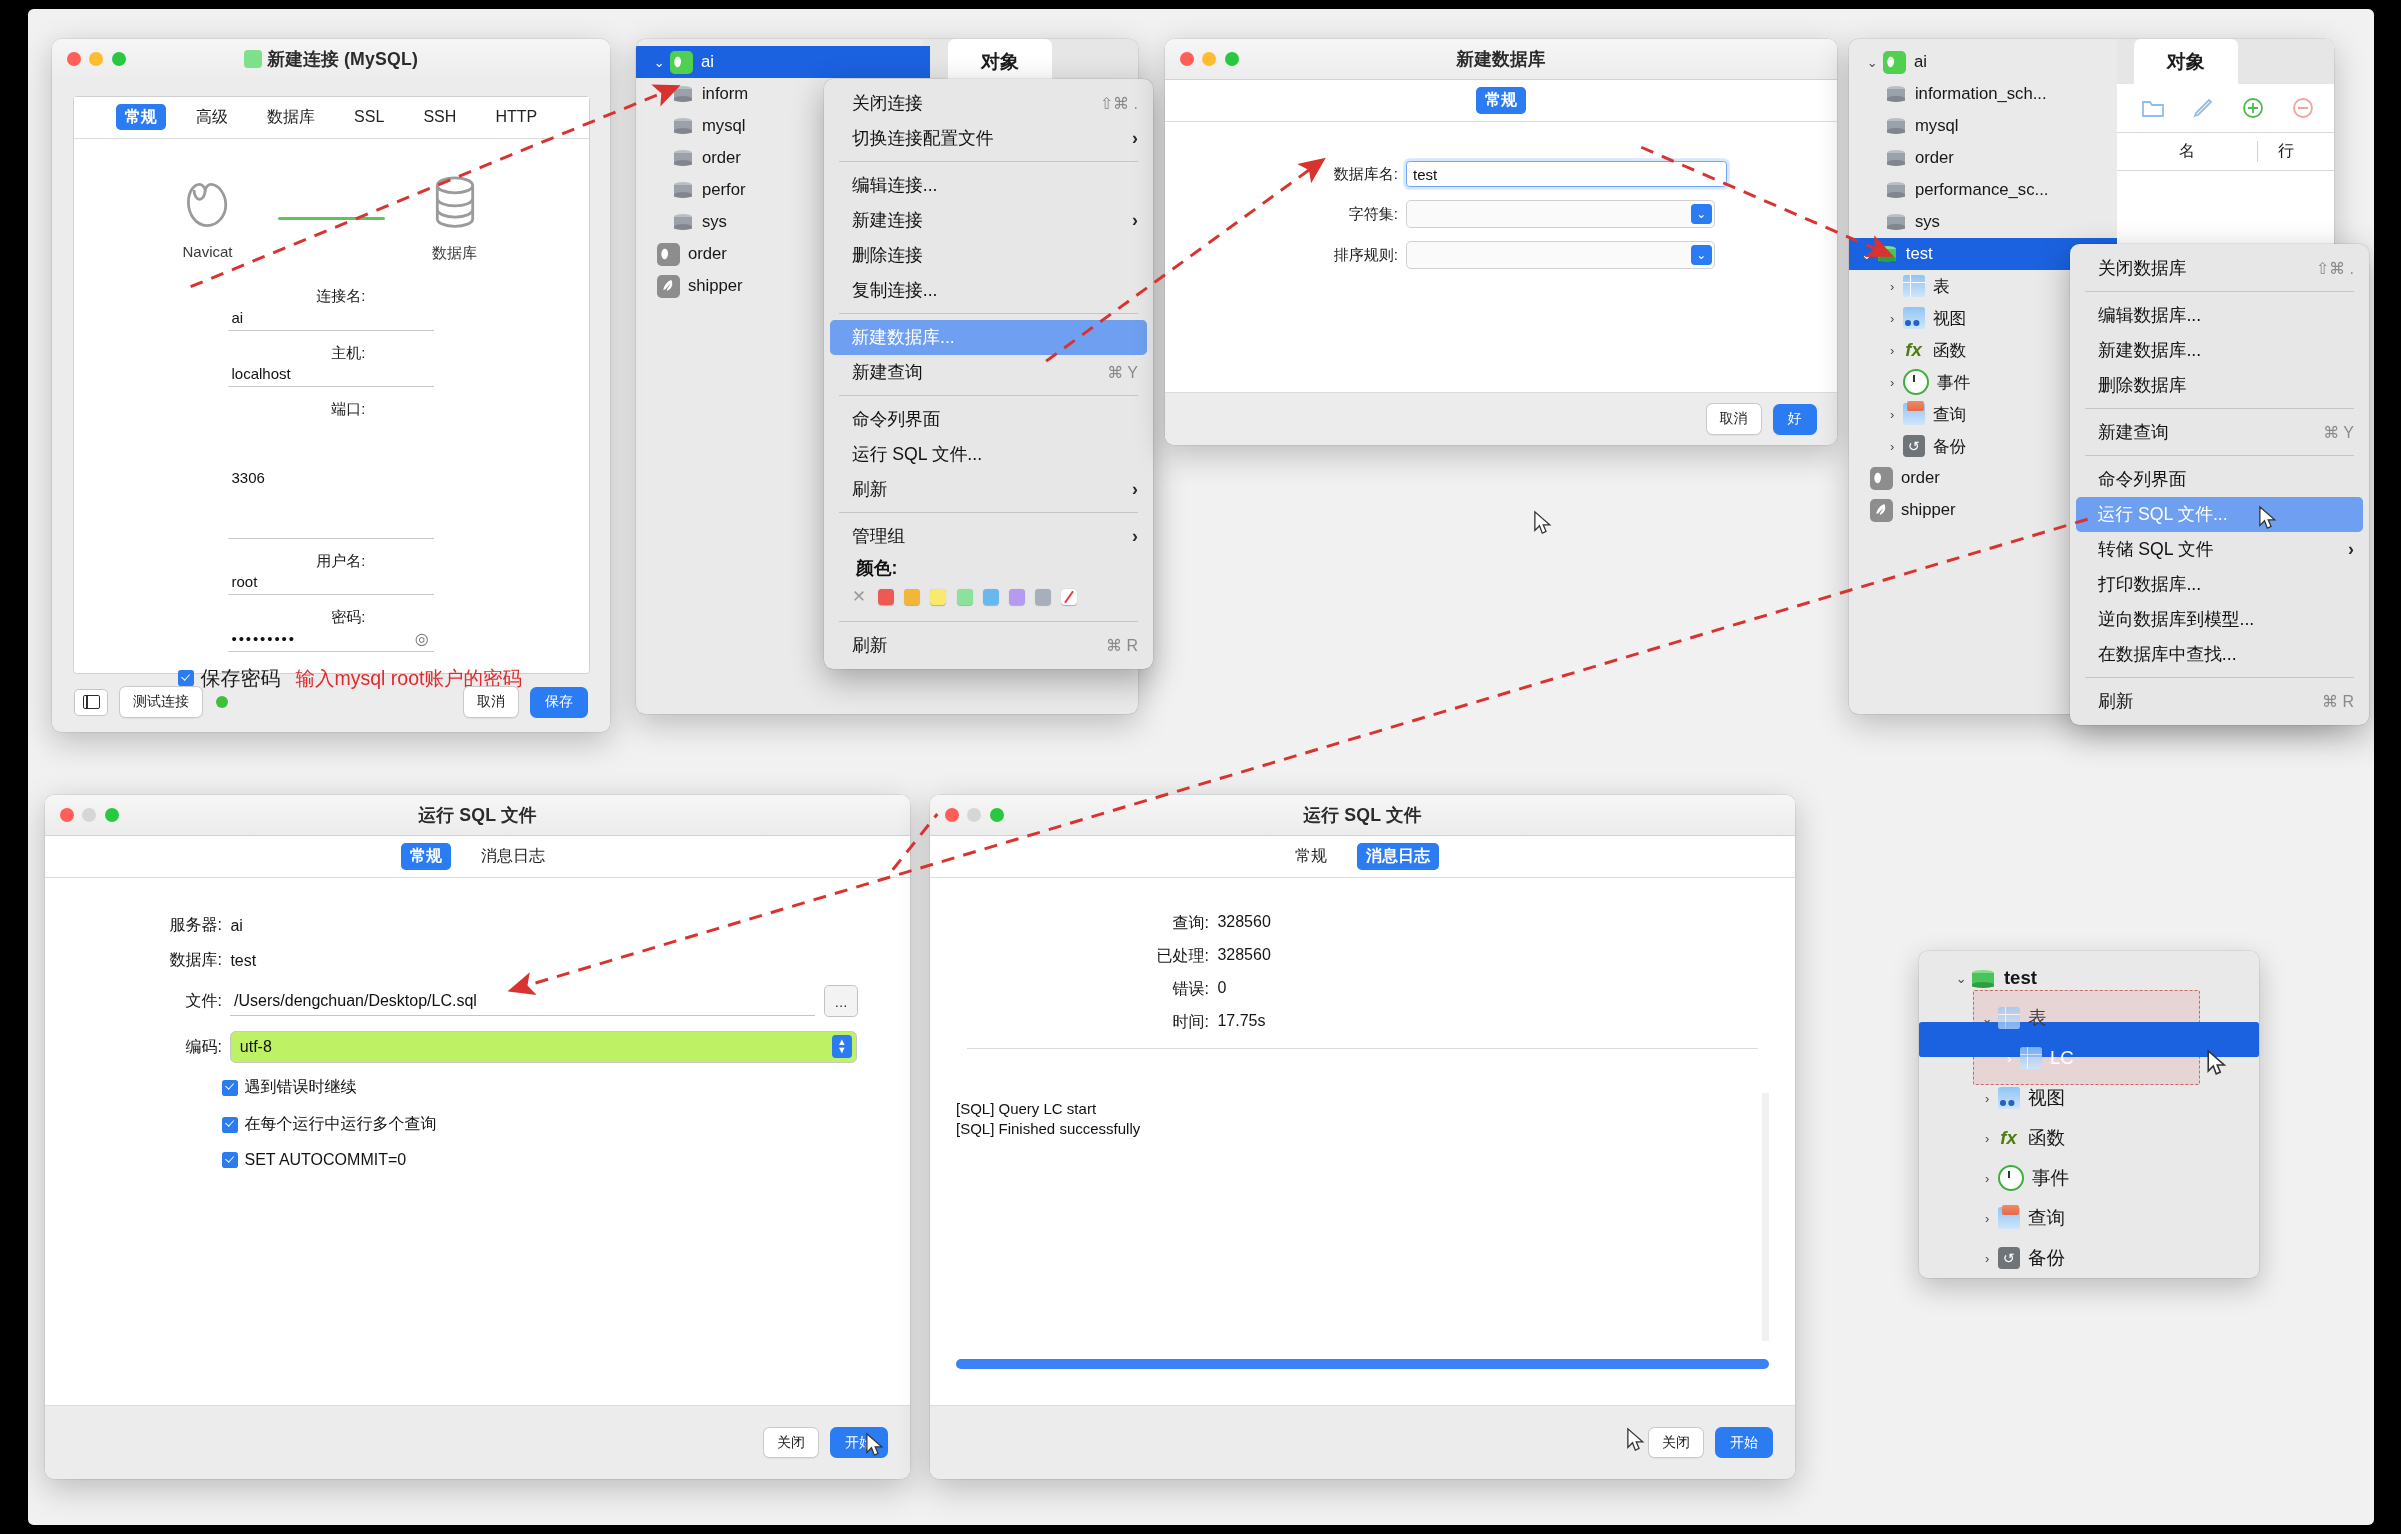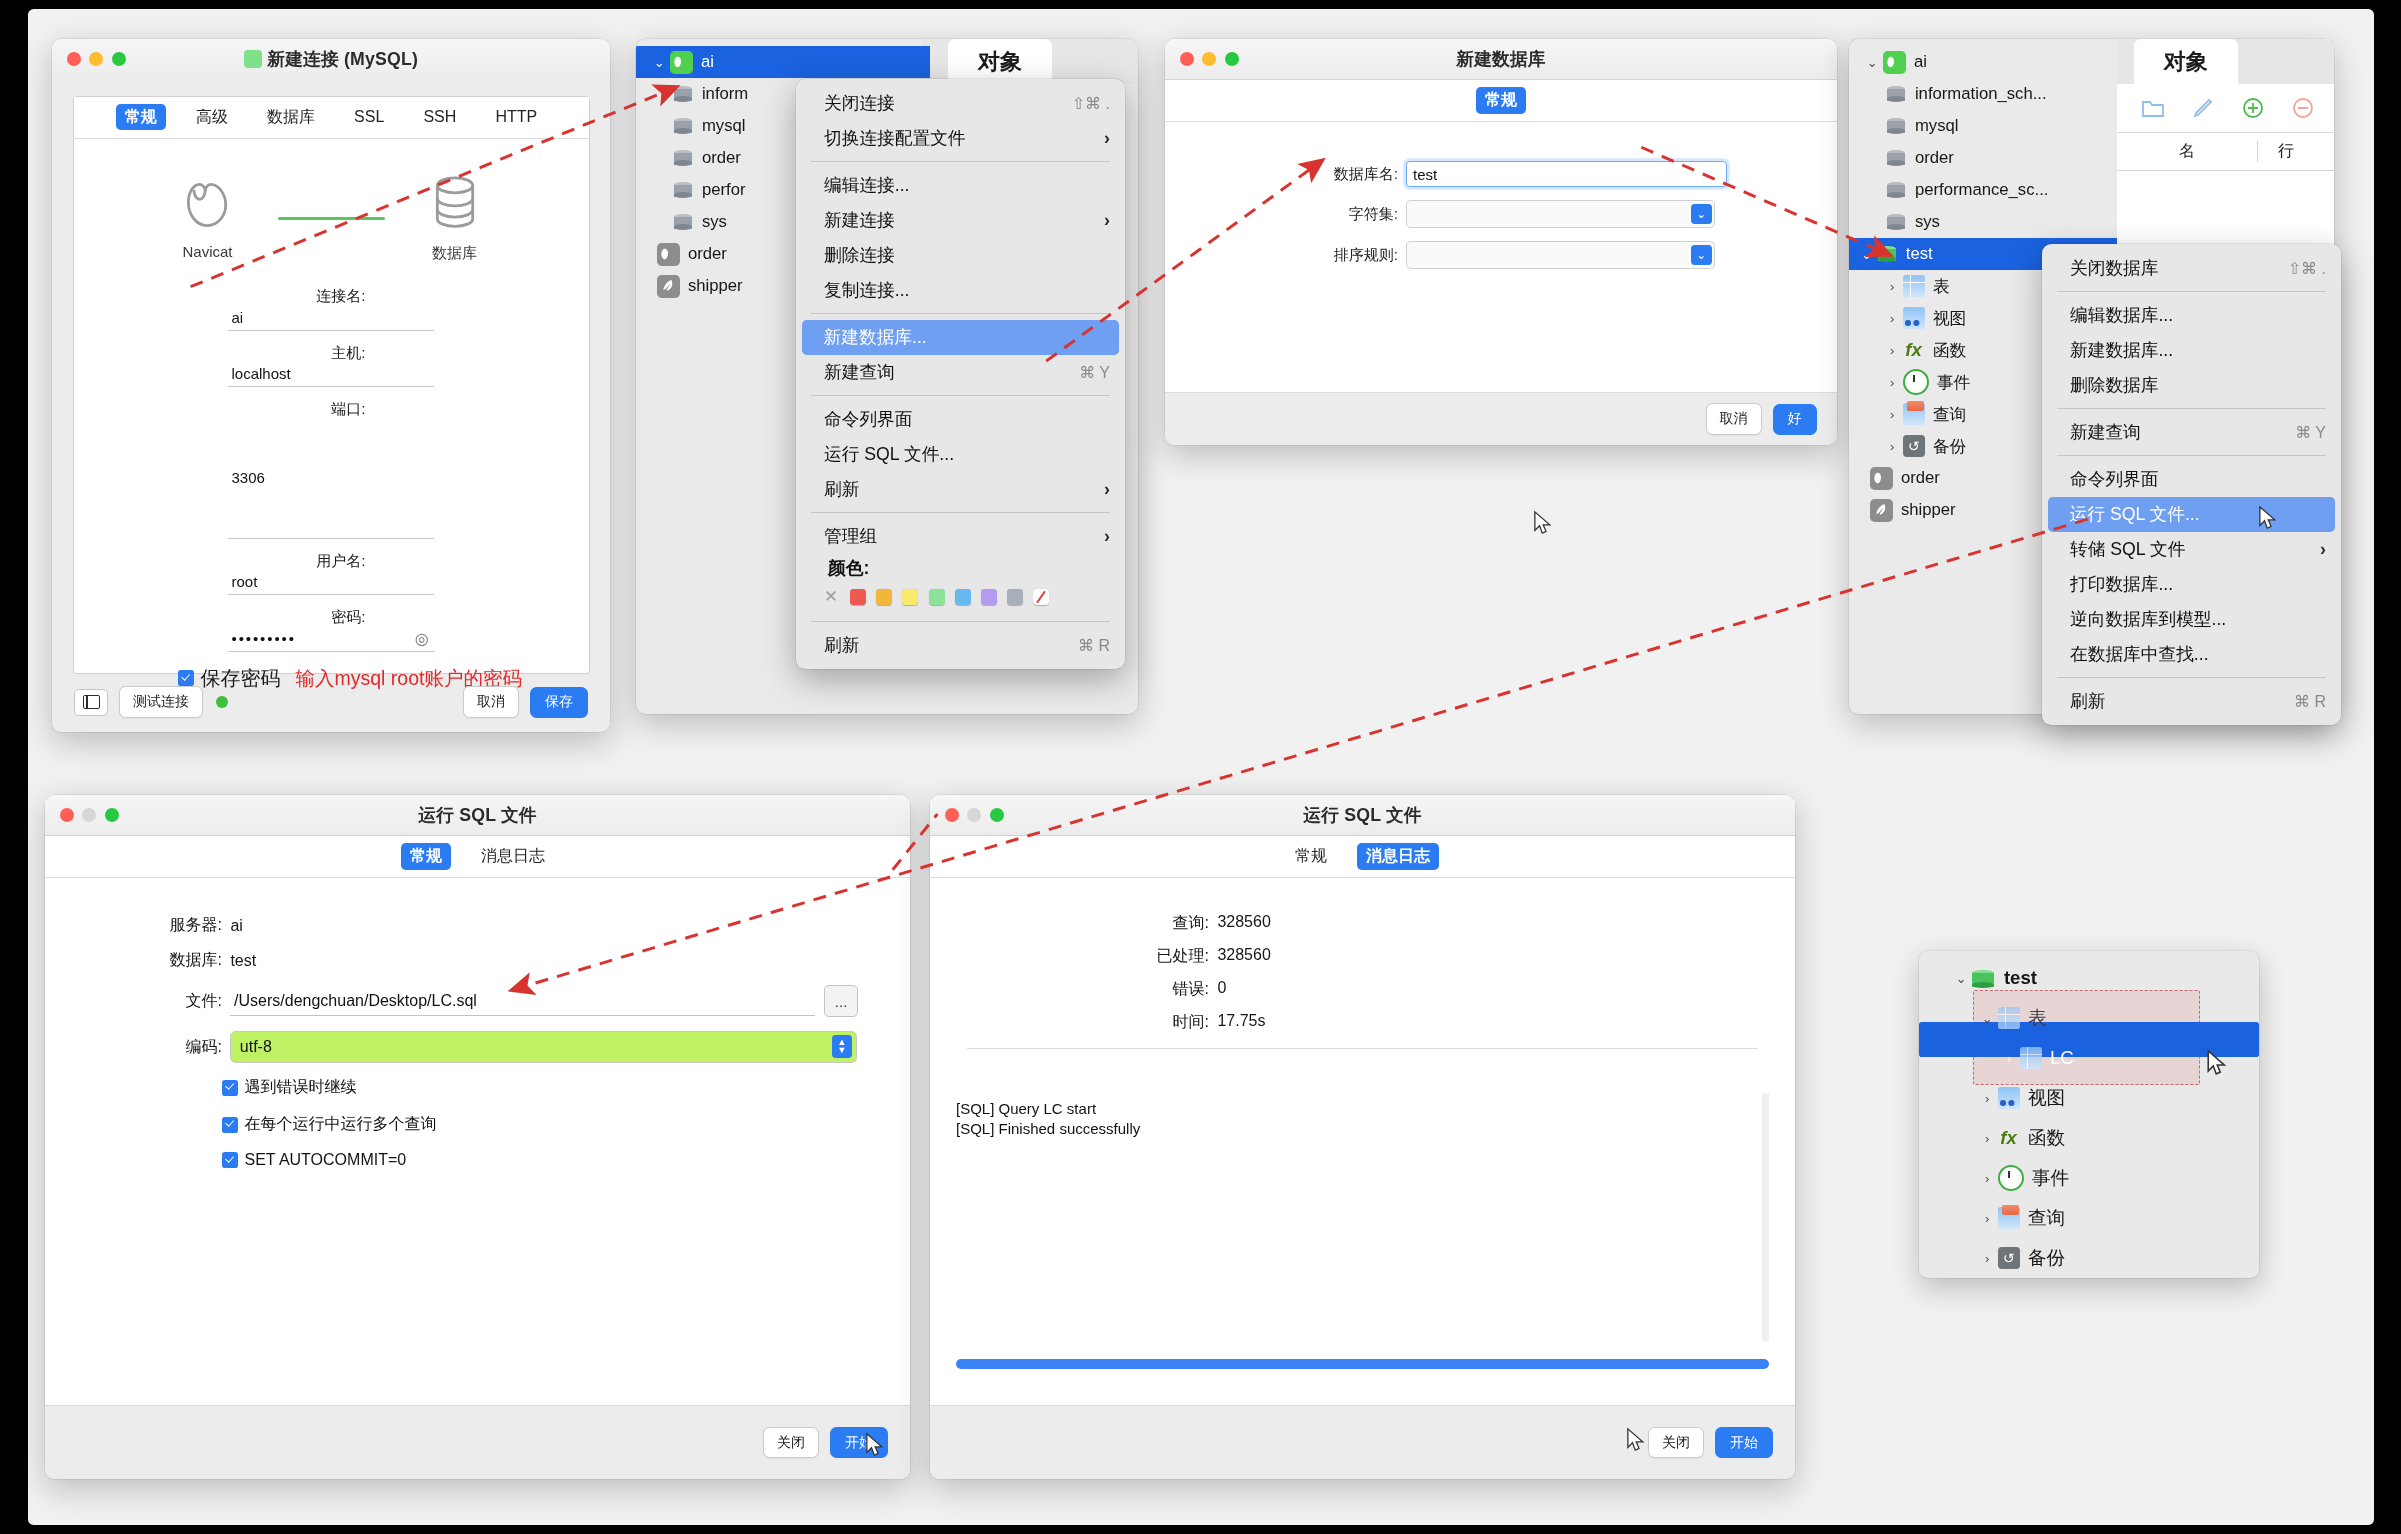--- a/index.html
+++ b/index.html
@@ -67,21 +67,21 @@
         padding:5.6px 13px;margin-left:11px;box-shadow:0 0.9px 0.9px rgba(0,0,0,.05);}
   .dot-green{width:12px;height:12px;border-radius:50%;background:#3ec03e;margin-left:13px;}
   .spacer{flex:1;}
   .pbtn{border:none;background:#2b7bf3;color:#fff;border-radius:6.5px;font-size:14px;padding:6.5px 15px;margin-left:11px;}
 
   
   #win2{left:636px;top:39px;width:502px;height:675px;background:#eaeaea;}
   #win2 .tabs2{position:absolute;right:0;top:0;width:216px;height:45px;background:#e6e6e6;}
   .objtab{position:absolute;left:26px;top:0;width:104px;height:45px;background:#fff;
           border-radius:6.5px 6.5px 0 0;display:flex;align-items:center;justify-content:center;
-          font-size:22px;font-weight:700;color:#1c1c1c;}
+          font-size:19px;font-weight:700;color:#1c1c1c;}
   .treewrap{position:absolute;left:0;top:0;width:294px;bottom:0;padding-top:7.4px;}
   .trow{display:flex;align-items:center;height:32px;padding-left:13px;font-size:16.7px;color:#171717;}
   .trow.sel{background:#1b62e0;color:#fff;border-radius:0;}
   .tw{width:20.5px;font-size:13px;color:#4b4b4b;text-align:center;}
   .trow.sel .tw{color:#fff;}
   .icodb{width:20.5px;height:20.5px;margin-right:8.4px;flex:0 0 20.5px;}
   .navicon{width:23px;height:23px;border-radius:4.7px;background:#4fd14f;margin-right:8.4px;flex:0 0 23px;
            display:flex;align-items:center;justify-content:center;}
   .navicon.gray{background:#8d8d8d;}
   .navicon svg{width:16px;height:16px;}
@@ -89,21 +89,21 @@
 
   
   .cyl{position:relative;width:20.5px;height:20.5px;}
   .cyl .c-top{position:absolute;left:0.9px;top:1.9px;width:18.6px;height:5.6px;border-radius:50%;background:#b9bec4;}
   .cyl .c-bod{position:absolute;left:0.9px;top:4.7px;width:18.6px;height:12px;background:#9aa1a9;}
   .cyl .c-bot{position:absolute;left:0.9px;top:12px;width:18.6px;height:5.6px;border-radius:50%;background:#7f868e;}
   .cyl.green .c-top{background:#7fe08a;} .cyl.green .c-bod{background:#49c45c;} .cyl.green .c-bot{background:#2f9e42;}
 
   
   .ctxmenu{position:absolute;background:#e7e7e7;border-radius:9.3px;
-           box-shadow:0 11px 33px rgba(0,0,0,.3),0 0 0 0.5px rgba(0,0,0,.13);padding:6.5px 0;}
+           box-shadow:0 11px 33px rgba(0,0,0,.3),0 0 0 0.5px rgba(0,0,0,.13);padding:6.5px 0;margin-left:28px;}
   .mi{display:flex;align-items:center;height:35px;padding:0 15px 0 28px;font-size:17.7px;color:#111;
       white-space:nowrap;}
   .mi .lbl{flex:1;}
   .mi .sc{color:#8a8a8a;font-size:16px;margin-left:24px;}
   .mi .arw{color:#2a2a2a;font-size:17.7px;font-weight:700;margin-left:18.6px;}
   .mi.hl{background:#6f9ff0;color:#fff;margin:0 5.6px;border-radius:4.7px;padding-left:22px;}
   .mi.hl2{background:#6f9ff0;color:#fff;margin:0 5.6px;border-radius:4.7px;padding-left:22px;}
   .msep{height:0.9px;background:#c6c6c6;margin:5.6px 15px;}
   .swatches{display:flex;align-items:center;gap:10.2px;padding:6.5px 0 8.4px 28px;}
   .sw{width:16px;height:16px;border-radius:3.7px;box-shadow:0 0.9px 0.9px rgba(0,0,0,.25);}

